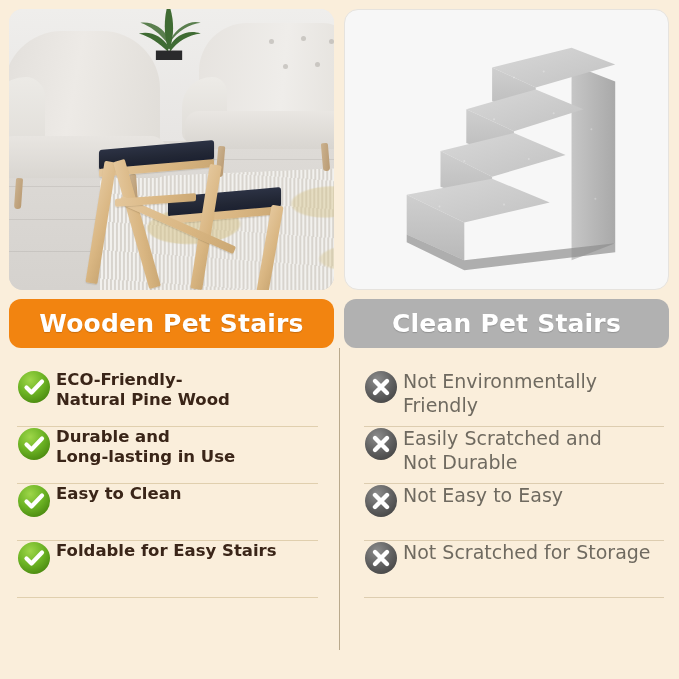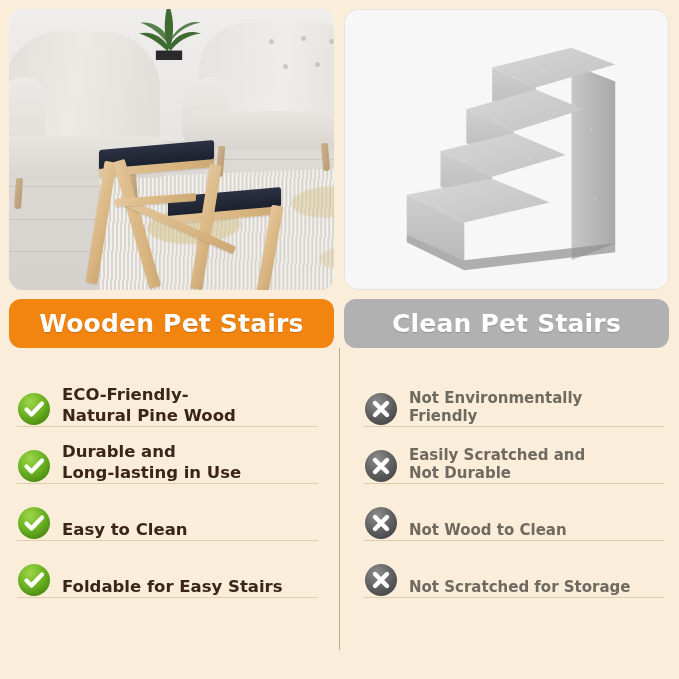--- a/index.html
+++ b/index.html
@@ -179,31 +179,31 @@
     position: absolute;
     left: 339px;
     top: 0;
     width: 1px;
     height: 302px;
     background: #b9a98c;
   }
 
   .item {
     display: flex;
-    align-items: flex-end;
-    gap: 11px;
+    align-items: flex-start;
+    gap: 5px;
     min-height: 56px;
   }
   .item-text {
     font-size: 16.5px;
     line-height: 1.24;
     white-space: pre-line;
   }
   .col-left  .item-text { color: #3a2518; font-weight: bold; }
-  .col-right .item-text { color: #6f6a60; font-weight: bold; font-size: 15px; }
+  .col-right .item-text { color: #6f6a60; font-weight: normal; font-size: 19px; }
   .sep {
     height: 1px;
     background: #e0cfae;
   }
   .col-right .sep { background: #ddcdb0; }
 
   .icon {
     flex: 0 0 auto;
     width: 34px;
     height: 34px;
@@ -428,21 +428,21 @@
       </div>
       <div class="sep"></div>
 
       <div class="item">
         <span class="icon">
           <svg width="34" height="34" viewBox="0 0 34 34">
             <circle cx="17" cy="17" r="16" fill="url(#g2)"></circle>
             <path d="M11 11 l12 12 M23 11 l-12 12" fill="none" stroke="#ffffff" stroke-width="4.4" stroke-linecap="round"></path>
           </svg>
         </span>
-        <span class="item-text">Not Wood to Clean</span>
+        <span class="item-text">Not Easy to Easy</span>
       </div>
       <div class="sep"></div>
 
       <div class="item">
         <span class="icon">
           <svg width="34" height="34" viewBox="0 0 34 34">
             <circle cx="17" cy="17" r="16" fill="url(#g2)"></circle>
             <path d="M11 11 l12 12 M23 11 l-12 12" fill="none" stroke="#ffffff" stroke-width="4.4" stroke-linecap="round"></path>
           </svg>
         </span>

